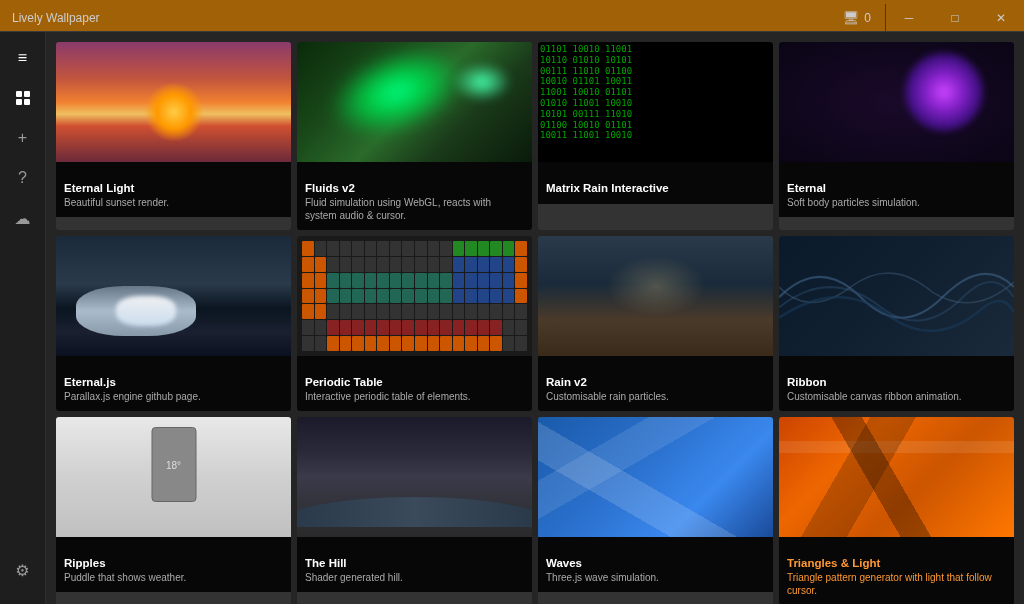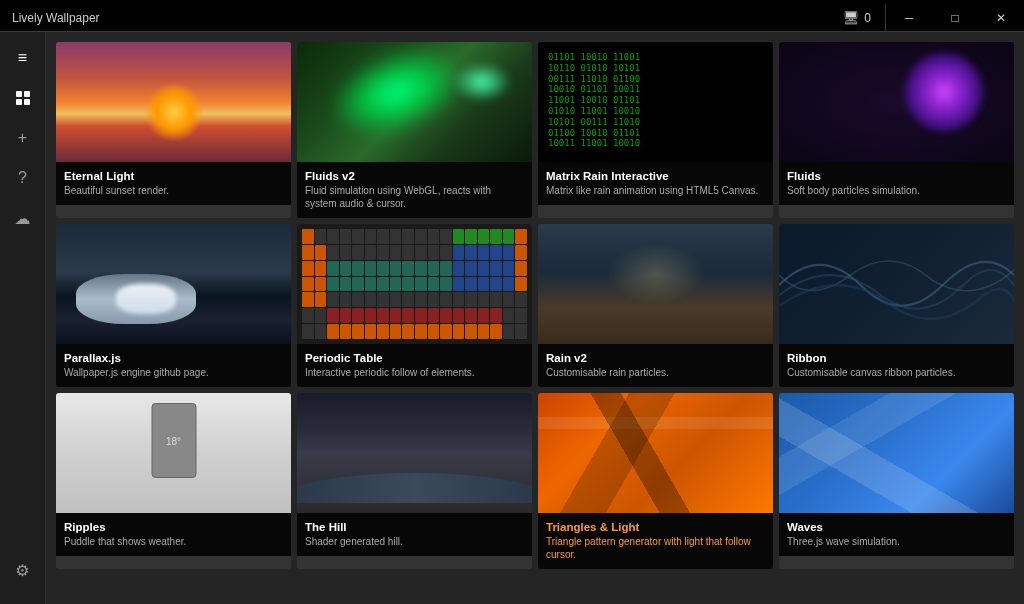--- a/index.html
+++ b/index.html
@@ -9,21 +9,21 @@
       background: #1a1a1a;
       font-family: 'Segoe UI', sans-serif;
       color: #fff;
       overflow: hidden;
       display: flex;
       flex-direction: column;
     }
 
     
     .title-bar {
-      background: #000000;
+      background: #a16207;
       height: 32px;
       display: flex;
       align-items: center;
       justify-content: space-between;
       padding: 4px 0 0 12px;
       flex-shrink: 0;
       border-bottom: 1px solid #3a3a3a;
     }
     .title-bar-title {
       font-size: 12px;
@@ -171,21 +171,21 @@
       background: #000;
     }
     .matrix-chars {
       position: absolute;
       top: 0; left: 0; right: 0; bottom: 0;
       color: #00cc00;
       font-family: monospace;
       font-size: 9px;
       line-height: 1.2;
       overflow: hidden;
-      padding: 10px;
+      padding: 2px;
       opacity: 0.8;
     }
 
     .thumb-medusae {
       background: radial-gradient(ellipse at center, #1a0a2a 0%, #0a0515 100%);
     }
     .thumb-medusae::after {
       content: '';
       position: absolute;
       top: 10px;
@@ -324,21 +324,21 @@
     }
     .waves-overlay {
       position: absolute;
       top: 0; left: 0; right: 0; bottom: 0;
       background:
         linear-gradient(30deg, transparent 30%, rgba(255,255,255,0.15) 30%, rgba(255,255,255,0.15) 45%, transparent 45%),
         linear-gradient(150deg, transparent 25%, rgba(255,255,255,0.1) 25%, rgba(255,255,255,0.1) 40%, transparent 40%);
     }
 
     .card-info {
-      padding: 8px 8px 8px 8px;
+      padding: 20px 8px 8px 8px;
       background: rgba(0,0,0,0.85);
     }
     .card-title {
       font-size: 11.5px;
       font-weight: 600;
       color: #fff;
       margin-bottom: 2px;
     }
     .card-title.orange { color: #ff9933; }
     .card-desc {
@@ -408,37 +408,36 @@
       </div>
 
       <div class="wallpaper-card">
         <div class="card-thumbnail thumb-matrix">
           <div class="matrix-chars">
             01101 10010 11001<br>10110 01010 10101<br>00111 11010 01100<br>10010 01101 10011<br>11001 10010 01101<br>01010 11001 10010<br>10101 00111 11010<br>01100 10010 01101<br>10011 11001 10010
           </div>
         </div>
         <div class="card-info">
           <div class="card-title">Matrix Rain Interactive</div>
-          <div class="card-desc">Matrix like rain animation using HTML5 Canvas.</div>
         </div>
       </div>
 
       <div class="wallpaper-card">
         <div class="card-thumbnail thumb-medusae"></div>
         <div class="card-info">
-          <div class="card-title">Fluids</div>
+          <div class="card-title">Eternal</div>
           <div class="card-desc">Soft body particles simulation.</div>
         </div>
       </div>
 
       <div class="wallpaper-card">
         <div class="card-thumbnail thumb-parallax"></div>
         <div class="card-info">
-          <div class="card-title">Parallax.js</div>
-          <div class="card-desc">Wallpaper.js engine github page.</div>
+          <div class="card-title">Eternal.js</div>
+          <div class="card-desc">Parallax.js engine github page.</div>
         </div>
       </div>
 
       <div class="wallpaper-card">
         <div class="card-thumbnail thumb-periodic">
           <div class="periodic-grid">
             <div class="periodic-cell orange"></div>
               <div class="periodic-cell"></div>
               <div class="periodic-cell"></div>
               <div class="periodic-cell"></div>
@@ -561,21 +560,21 @@
               <div class="periodic-cell orange"></div>
               <div class="periodic-cell orange"></div>
               <div class="periodic-cell orange"></div>
               <div class="periodic-cell orange"></div>
               <div class="periodic-cell"></div>
               <div class="periodic-cell"></div>
           </div>
         </div>
         <div class="card-info">
           <div class="card-title">Periodic Table</div>
-          <div class="card-desc">Interactive periodic follow of elements.</div>
+          <div class="card-desc">Interactive periodic table of elements.</div>
         </div>
       </div>
 
       <div class="wallpaper-card">
         <div class="card-thumbnail thumb-rain"></div>
         <div class="card-info">
           <div class="card-title">Rain v2</div>
           <div class="card-desc">Customisable rain particles.</div>
         </div>
       </div>
@@ -584,21 +583,21 @@
         <div class="card-thumbnail thumb-ribbon">
           <svg class="ribbon-lines" viewBox="0 0 230 120" xmlns="http://www.w3.org/2000/svg">
             <path d="M0,60 Q40,20 80,60 Q120,100 160,60 Q200,20 230,50" stroke="#3a5a7a" stroke-width="2" fill="none" opacity="0.7"></path>
             <path d="M0,70 Q50,30 100,70 Q140,100 180,60 Q210,30 230,60" stroke="#2a4a6a" stroke-width="2" fill="none" opacity="0.5"></path>
             <path d="M0,50 Q30,80 70,50 Q110,20 150,55 Q190,80 230,45" stroke="#4a6a8a" stroke-width="1.5" fill="none" opacity="0.4"></path>
             <path d="M0,80 Q60,40 110,80 Q155,110 200,70 Q220,55 230,75" stroke="#1a3a5a" stroke-width="2.5" fill="none" opacity="0.6"></path>
           </svg>
         </div>
         <div class="card-info">
           <div class="card-title">Ribbon</div>
-          <div class="card-desc">Customisable canvas ribbon particles.</div>
+          <div class="card-desc">Customisable canvas ribbon animation.</div>
         </div>
       </div>
 
       <div class="wallpaper-card">
         <div class="card-thumbnail thumb-ripples">
           <div class="ripples-phone"></div>
         </div>
         <div class="card-info">
           <div class="card-title">Ripples</div>
           <div class="card-desc">Puddle that shows weather.</div>
@@ -609,34 +608,34 @@
         <div class="card-thumbnail thumb-thehill">
           <div class="thehill-wave"></div>
         </div>
         <div class="card-info">
           <div class="card-title">The Hill</div>
           <div class="card-desc">Shader generated hill.</div>
         </div>
       </div>
 
       <div class="wallpaper-card">
+        <div class="card-thumbnail thumb-waves">
+          <div class="waves-overlay"></div>
+        </div>
+        <div class="card-info">
+          <div class="card-title">Waves</div>
+          <div class="card-desc">Three.js wave simulation.</div>
+        </div>
+      </div>
+
+      <div class="wallpaper-card">
         <div class="card-thumbnail thumb-triangles">
           <div class="triangles-overlay"></div>
         </div>
         <div class="card-info">
           <div class="card-title orange">Triangles &amp; Light</div>
           <div class="card-desc orange">Triangle pattern generator with light that follow cursor.</div>
-        </div>
-      </div>
-
-      <div class="wallpaper-card">
-        <div class="card-thumbnail thumb-waves">
-          <div class="waves-overlay"></div>
-        </div>
-        <div class="card-info">
-          <div class="card-title">Waves</div>
-          <div class="card-desc">Three.js wave simulation.</div>
         </div>
       </div>
 
     </div>
   </div>
 </div>
 
 </body></html>

